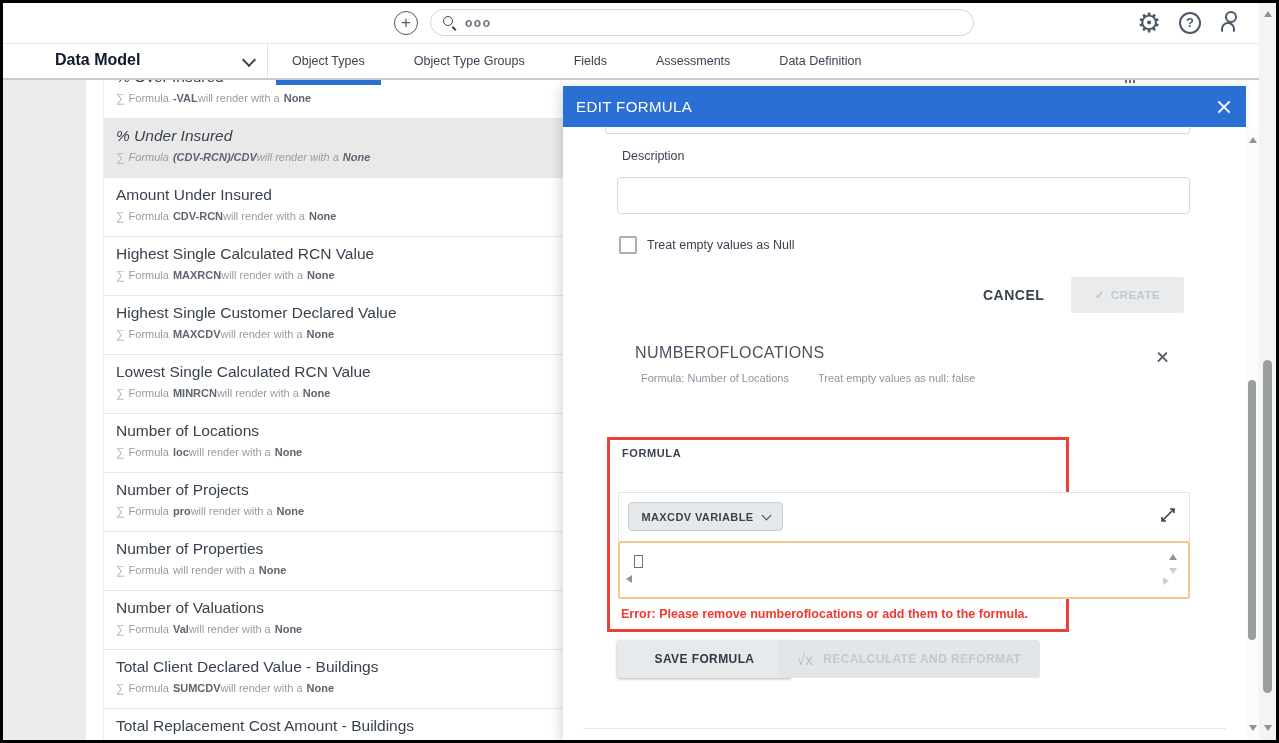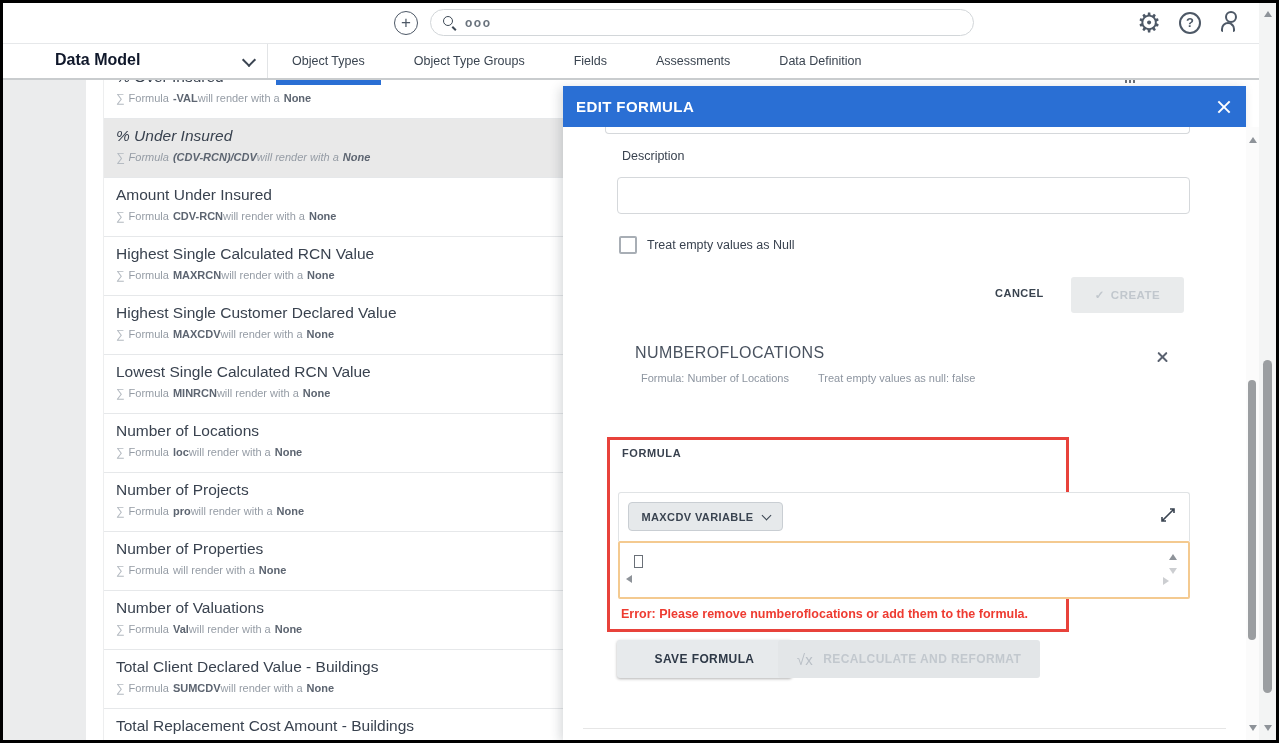--- a/index.html
+++ b/index.html
@@ -56,34 +56,34 @@
 
   
   .frag-bars{position:absolute;left:1122px;top:71px;width:16px;height:9px;z-index:2;
              background:linear-gradient(90deg,#6b7077 0 2px,transparent 2px 4px,#6b7077 4px 6px,transparent 6px 8px,#6b7077 8px 10px,transparent 10px);}
   .frag-line{position:absolute;left:1145px;top:73px;width:97px;height:2px;background:#d0d2d4;z-index:2;}
 
   
   .modal{position:absolute;left:560px;top:83px;width:683px;height:654px;background:#fff;z-index:5;
          box-shadow:-3px 2px 10px rgba(40,50,60,.18);}
   .modal-header{position:absolute;left:0;top:0;width:100%;height:41px;background:#2a6fd4;}
-  .modal-title{position:absolute;left:13px;top:12px;font-size:15px;font-weight:700;color:#fff;letter-spacing:.4px;}
+  .modal-title{position:absolute;left:13px;top:12px;font-size:15px;font-weight:400;color:#fff;letter-spacing:.4px;}
   .x-icon{position:absolute;right:14px;top:13px;width:16px;height:16px;}
   .x-icon::before,.x-icon::after{content:"";position:absolute;left:0;top:7px;width:16px;height:2px;background:#fff;}
   .x-icon::before{transform:rotate(45deg);} .x-icon::after{transform:rotate(-45deg);}
 
   .field-fragment{position:absolute;left:42px;top:41px;width:585px;height:7px;
                   border:1px solid #d5d8db;border-top:none;border-radius:0 0 4px 4px;box-sizing:border-box;}
   .desc-label{position:absolute;left:59px;top:63px;font-size:12.5px;color:#39424f;}
   .desc-input{position:absolute;left:54px;top:91px;width:573px;height:37px;border:1px solid #d5d8db;border-radius:4px;
               box-sizing:border-box;outline:none;font-family:inherit;font-size:13px;color:#3a4451;padding:0 10px;}
   .null-check{position:absolute;left:56px;top:150px;width:18px;height:18px;border:2px solid #a8aeb5;border-radius:2px;
               box-sizing:border-box;background:#fff;}
   .null-label{position:absolute;left:84px;top:152px;font-size:12.5px;color:#39424f;}
-  .cancel-btn{position:absolute;left:432px;top:201px;font-size:11px;font-weight:700;color:#39434f;letter-spacing:.5px;}
+  .cancel-btn{position:absolute;left:420px;top:201px;font-size:14px;font-weight:700;color:#39434f;letter-spacing:.5px;}
   .create-btn{position:absolute;left:508px;top:191px;width:113px;height:36px;background:#e9ebec;border-radius:3px;
               color:#c1c7cd;font-size:11.5px;font-weight:700;letter-spacing:.5px;display:flex;align-items:center;
               justify-content:center;gap:6px;}
   .var-name{position:absolute;left:72px;top:258px;font-size:16px;color:#49525f;letter-spacing:.4px;}
   .var-close{position:absolute;left:593px;top:264px;width:13px;height:13px;}
   .var-close::before,.var-close::after{content:"";position:absolute;left:0;top:5.5px;width:13px;height:2.4px;background:#5a6270;border-radius:1px;}
   .var-close::before{transform:rotate(45deg);} .var-close::after{transform:rotate(-45deg);}
   .var-meta1{position:absolute;left:78px;top:286px;font-size:11px;color:#8d95a0;}
   .var-meta2{position:absolute;left:255px;top:286px;font-size:11px;color:#8d95a0;}
 

